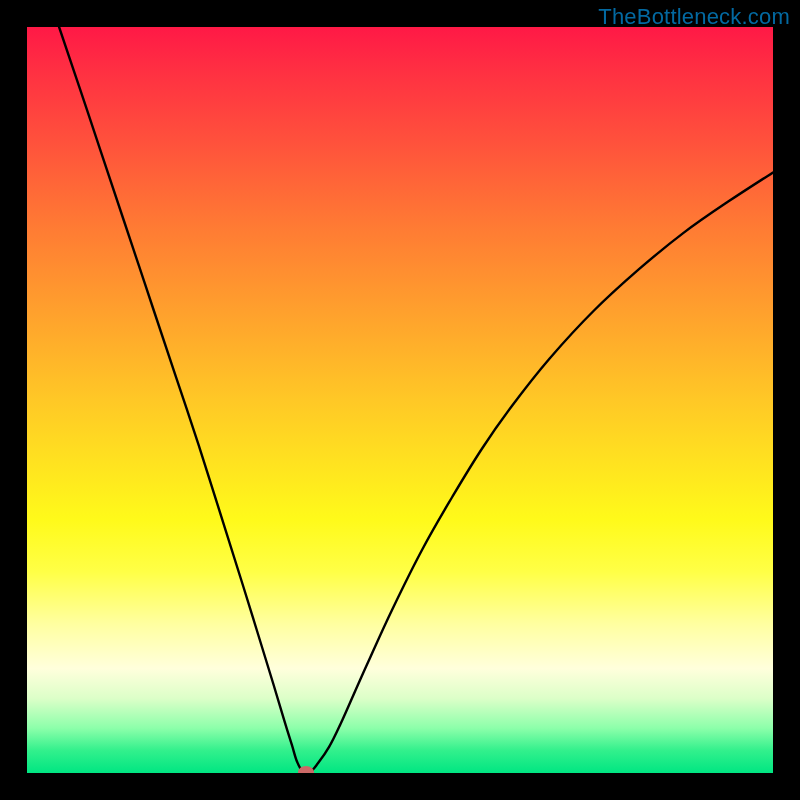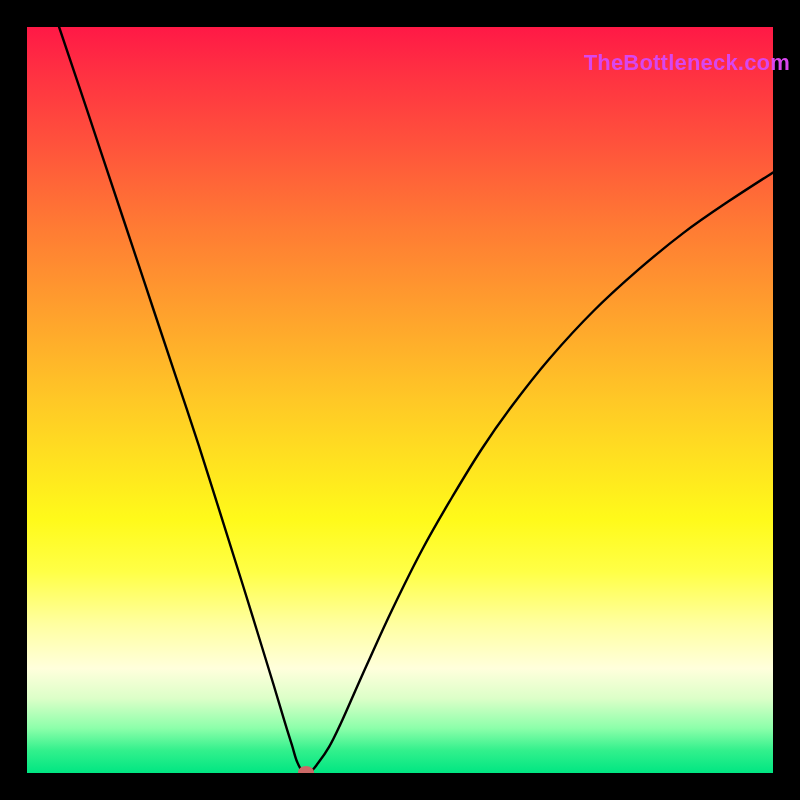--- a/index.html
+++ b/index.html
@@ -1,26 +1,25 @@
 <!DOCTYPE html>
 <html><head>
 <meta charset="utf-8">
 <style>
   * { margin: 0; padding: 0; box-sizing: border-box; }
   body { width: 800px; height: 800px; background: #000; font-family: Arial, sans-serif; position: relative; }
   .attribution {
     position: absolute;
     top: 4px;
     right: 10px;
-    color: #d946ef;
+    color: #0369a1;
     font-size: 22px;
-    font-weight: bold;
+    font-weight: normal;
     letter-spacing: 0.2px;
     z-index: 10;
-    margin-top: 46px;
   }
   .plot-area {
     position: absolute;
     left: 27px;
     top: 27px;
     width: 746px;
     height: 746px;
     overflow: hidden;
   }
   .gradient-bg {

